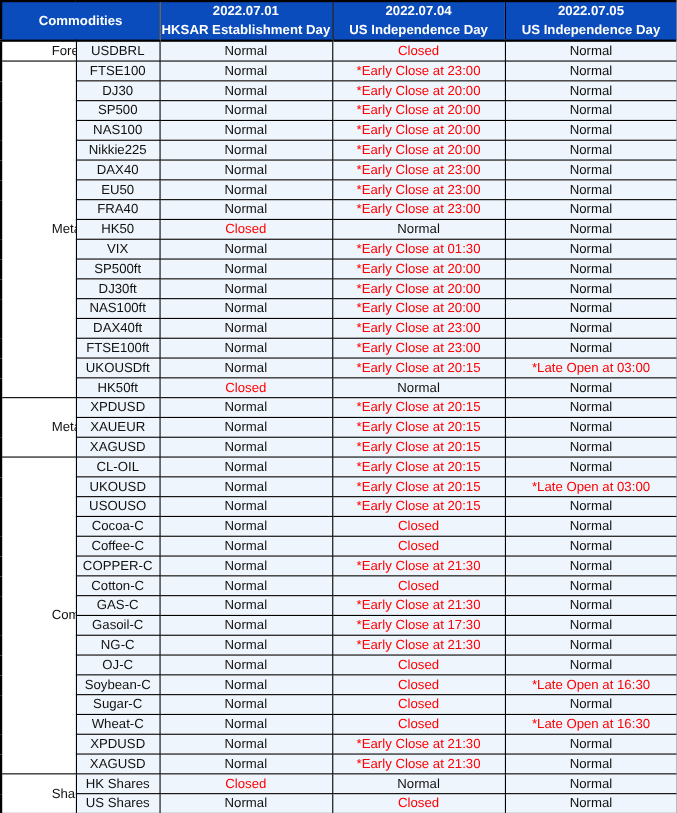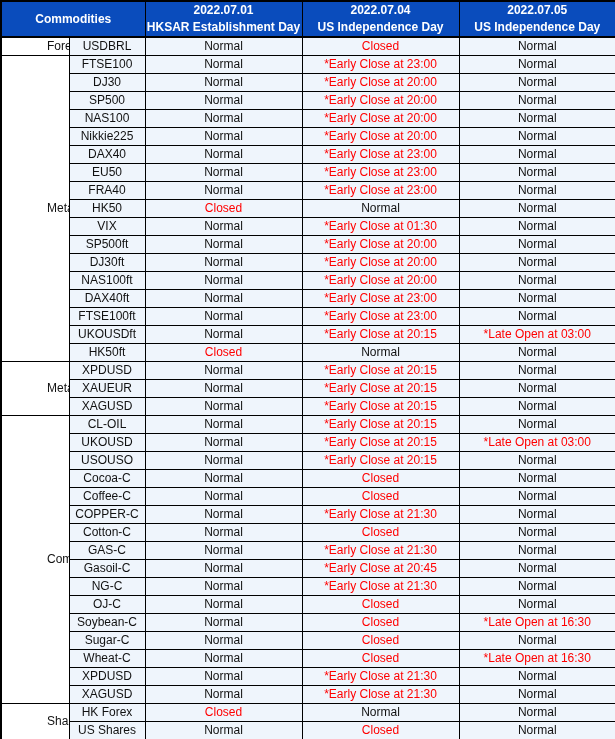--- a/index.html
+++ b/index.html
@@ -262,21 +262,21 @@
       </tr>
       <tr>
         <td class="instrument">GAS-C</td>
         <td class="status">Normal</td>
         <td class="status alert">*Early Close at 21:30</td>
         <td class="status">Normal</td>
       </tr>
       <tr>
         <td class="instrument">Gasoil-C</td>
         <td class="status">Normal</td>
-        <td class="status alert">*Early Close at 20:45</td>
+        <td class="status alert">*Early Close at 17:30</td>
         <td class="status">Normal</td>
       </tr>
       <tr>
         <td class="instrument">NG-C</td>
         <td class="status">Normal</td>
         <td class="status alert">*Early Close at 21:30</td>
         <td class="status">Normal</td>
       </tr>
       <tr>
         <td class="instrument">OJ-C</td>
@@ -309,21 +309,21 @@
         <td class="status">Normal</td>
       </tr>
       <tr>
         <td class="instrument">XAGUSD</td>
         <td class="status">Normal</td>
         <td class="status alert">*Early Close at 21:30</td>
         <td class="status">Normal</td>
       </tr>
       <tr>
         <td class="category" rowspan="2">Shares CFDs</td>
-        <td class="instrument">HK Forex</td>
+        <td class="instrument">HK Shares</td>
         <td class="status alert">Closed</td>
         <td class="status">Normal</td>
         <td class="status">Normal</td>
       </tr>
       <tr>
         <td class="instrument">US Shares</td>
         <td class="status">Normal</td>
         <td class="status alert">Closed</td>
         <td class="status">Normal</td>
       </tr>

